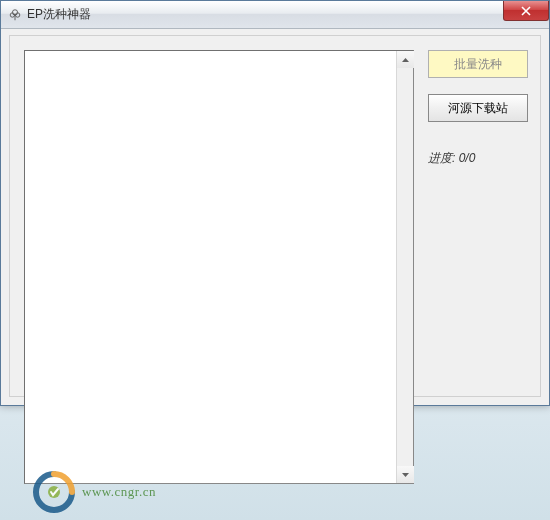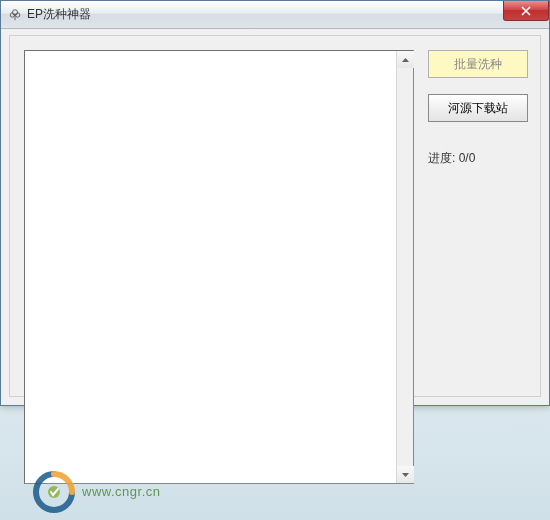--- a/index.html
+++ b/index.html
@@ -143,20 +143,21 @@
     .btn:disabled {
       color: #888;
       background: #fef9c3;
       border-color: #b0b0b0;
       cursor: default;
     }
     .progress-label {
       margin-top: 28px;
       color: #333;
       font-size: 12px;
+      font-style: italic;
     }
     .watermark {
       position: absolute;
       left: 32px;
       bottom: 6px;
       display: flex;
       align-items: center;
       opacity: 0.85;
     }
     .watermark-logo {
@@ -173,21 +174,21 @@
       font-size: 20px;
       font-weight: bold;
       background: linear-gradient(to bottom, #3a5a7a, #1a3a5a);
       -webkit-background-clip: text;
       -webkit-text-fill-color: transparent;
       letter-spacing: 1px;
     }
     .watermark-url {
       font-size: 13px;
       color: #4a8a3a;
-      font-family: Liberation Sans, sans-serif;
+      font-family: Liberation Serif, serif;
       letter-spacing: 0.5px;
     }
   </style>
 </head>
 <body>
 
 <div class="window">
   <div class="titlebar">
     <span class="titlebar-icon">
       <svg viewBox="0 0 16 16">

